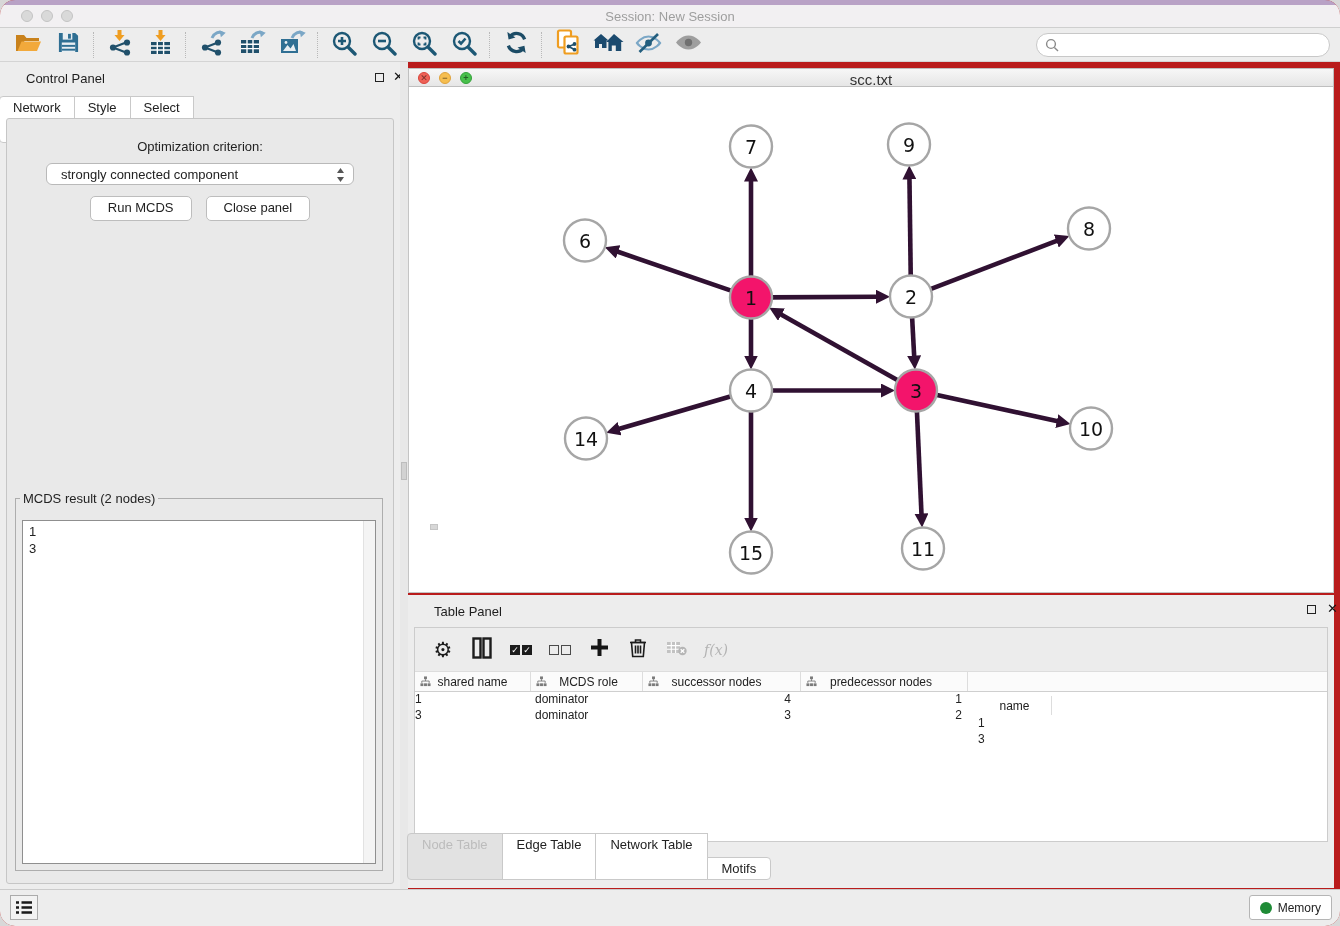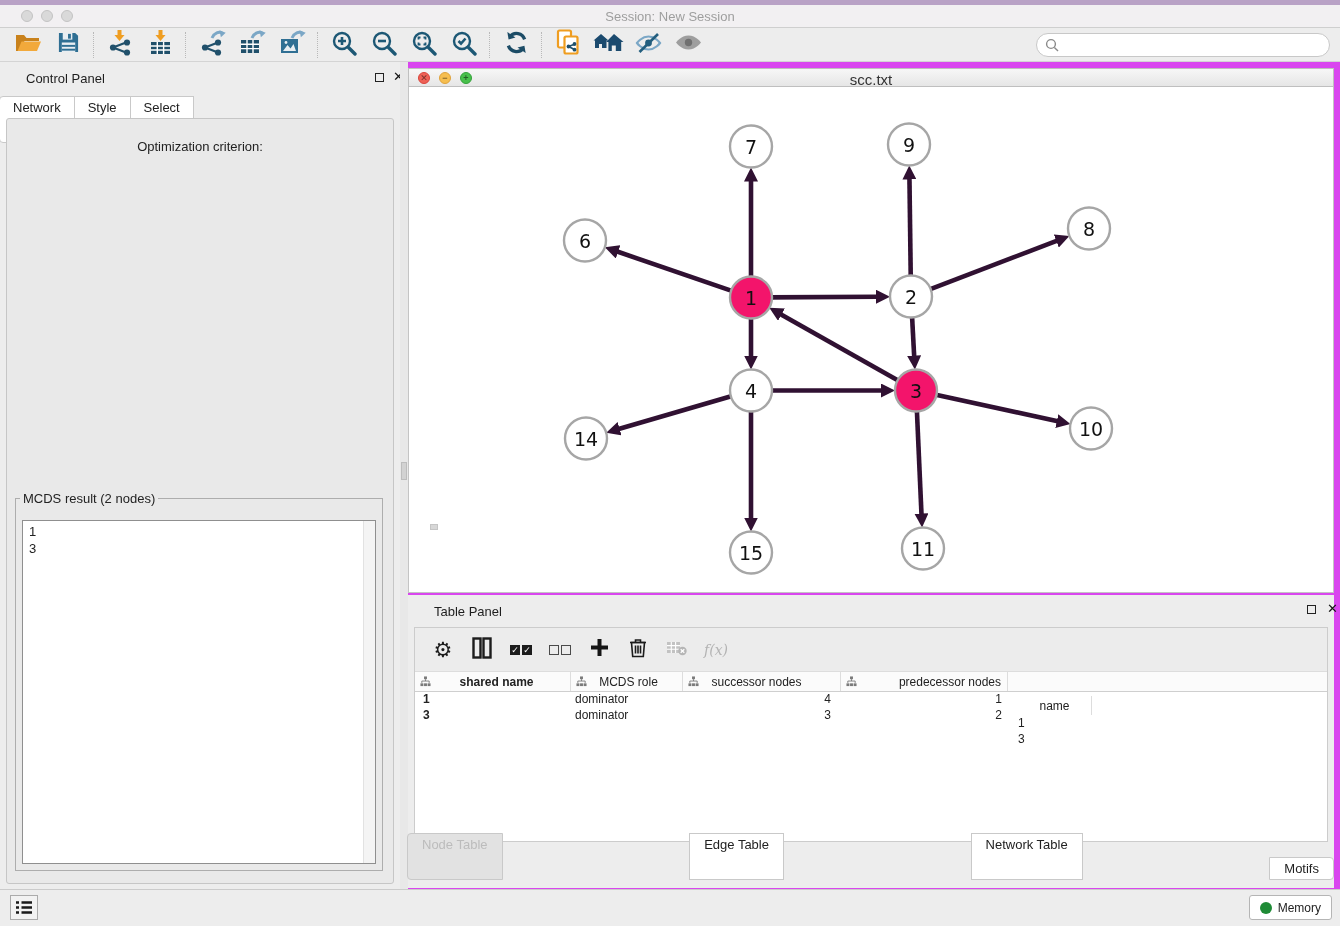--- a/index.html
+++ b/index.html
@@ -1,17 +1,17 @@
 <!DOCTYPE html>
 <html><head>
 <meta charset="utf-8">
 <style>
   html,body{margin:0;padding:0;background:#D8D8D8;}
-  .app{position:relative;width:1340px;height:926px;background:#d946ef;overflow:hidden;
-       font-family:"Liberation Sans","DejaVu Sans",sans-serif;color:#222;}
+  .app{position:relative;width:1340px;height:926px;background:#b91c1c;overflow:hidden;
+       font-family:"Liberation Sans","DejaVu Sans",sans-serif;color:#222;border-radius:15px;}
   
   .top-strip{position:absolute;left:0;top:0;width:100%;height:5px;background:#B9A2C6;}
   .titlebar{position:absolute;left:0;top:5px;width:100%;height:22px;background:#F2F0F2;border-bottom:1px solid #CFCFCF;}
   .tl-gray{position:absolute;top:5px;width:12px;height:12px;border-radius:50%;background:#D9D9D9;border:1px solid #C3C3C3;box-sizing:border-box;}
   .title-text{position:absolute;left:0;right:0;top:4px;text-align:center;font-size:13px;color:#9E9E9E;}
   
   .toolbar{position:absolute;left:0;top:28px;width:100%;height:34px;background:#EDEDED;border-bottom:1px solid #D4D4D4;display:flex;align-items:center;padding-left:8px;box-sizing:border-box;}
   .tbtn{width:40px;height:30px;display:flex;align-items:center;justify-content:center;flex:0 0 auto;}
   .tsep{width:1px;height:26px;border-left:1px dotted #B9B9B9;margin:0 5px;flex:0 0 auto;}
   .search-wrap{position:absolute;right:10px;top:5px;width:292px;height:22px;background:#FFF;border:1px solid #C8C8C8;border-radius:12px;}
@@ -63,27 +63,27 @@
   .checkpair{display:flex;gap:2px;}
   .cbox{width:10px;height:10px;box-sizing:border-box;}
   .cbox.on{background:#1C1C1C;color:#FFF;font-size:9px;line-height:10px;text-align:center;}
   .cbox.off{border:1.5px solid #4A4A4A;}
   .thead{position:absolute;left:0;right:0;top:44px;height:19px;display:flex;background:#FBFBFB;border-bottom:1px solid #CFCFCF;font-size:12px;}
   .th{display:flex;align-items:center;justify-content:center;position:relative;border-right:1px solid #DDD;box-sizing:border-box;height:19px;}
   .th svg{position:absolute;left:5px;top:4px;}
   .tbody{position:absolute;left:0;right:0;top:63px;bottom:0;overflow:hidden;}
   .trow{display:flex;height:16px;line-height:16px;font-size:12px;}
   .tcell{box-sizing:border-box;}
-  .c0{width:156px;padding-left:8px;font-weight:bold;}
+  .c0{width:116px;padding-left:0;}
   .c1{width:112px;padding-left:4px;}
   .c2{width:158px;text-align:right;padding-right:10px;}
-  .c3{width:167px;text-align:right;padding-right:6px;justify-content:flex-end;}
+  .c3{width:167px;text-align:right;padding-right:6px;}
   .c4{width:84px;padding-left:10px;margin-top:24px;}
   .cf{flex:1;}
-  .tp-tabs{position:absolute;left:0;right:0;bottom:8px;display:flex;justify-content:space-between;}
+  .tp-tabs{position:absolute;left:0;right:0;bottom:8px;display:flex;justify-content:flex-start;}
   .tp-tabs .tab{padding:3px 14px;}
   
   .statusbar{position:absolute;left:0;bottom:0;width:100%;height:36px;background:#EDEDED;border-top:1px solid #CBCBCB;}
   .list-btn{position:absolute;left:10px;top:5px;width:28px;height:25px;background:#F2F2F2;border:1px solid #ABABAB;display:flex;align-items:center;justify-content:center;box-sizing:border-box;}
   .memory-btn{position:absolute;right:8px;top:5px;height:25px;background:#FFF;border:1px solid #B5B5B5;border-radius:3px;display:flex;align-items:center;gap:6px;padding:0 10px;font-size:12px;box-sizing:border-box;}
   .green-dot{width:12px;height:12px;border-radius:50%;background:#1F8B36;}
 </style>
 </head>
 <body>
 
@@ -258,20 +258,31 @@
       <span class="close-btn" style="right:12px">✕</span>
     </div>
     <div class="cp-tabs">
       <div class="tab first">Network</div>
       <div class="tab">Style</div>
       <div class="tab">Select</div>
       <div class="tab last selected">MCDS</div>
     </div>
     <div class="cp-body">
       <div class="opt-label">Optimization criterion:</div>
+      <div class="dropdown">
+        <span>strongly connected component</span>
+        <span class="chevrons"><svg width="9" height="16" viewBox="0 0 9 16">
+              <path d="M4.5 1L8 6H1z" fill="#555"></path>
+              <path d="M4.5 15L1 10h7z" fill="#555"></path>
+            </svg></span>
+      </div>
+      <div class="btn-row">
+        <div class="pbtn">Run MCDS</div>
+        <div class="pbtn">Close panel</div>
+      </div>
       <fieldset class="result-fieldset">
         <legend>MCDS result (2 nodes)</legend>
         <div class="result-area">
           <div class="result-line">1</div>
           <div class="result-line">3</div>
           <div class="scroll-track"></div>
         </div>
       </fieldset>
     </div>
   </div>

